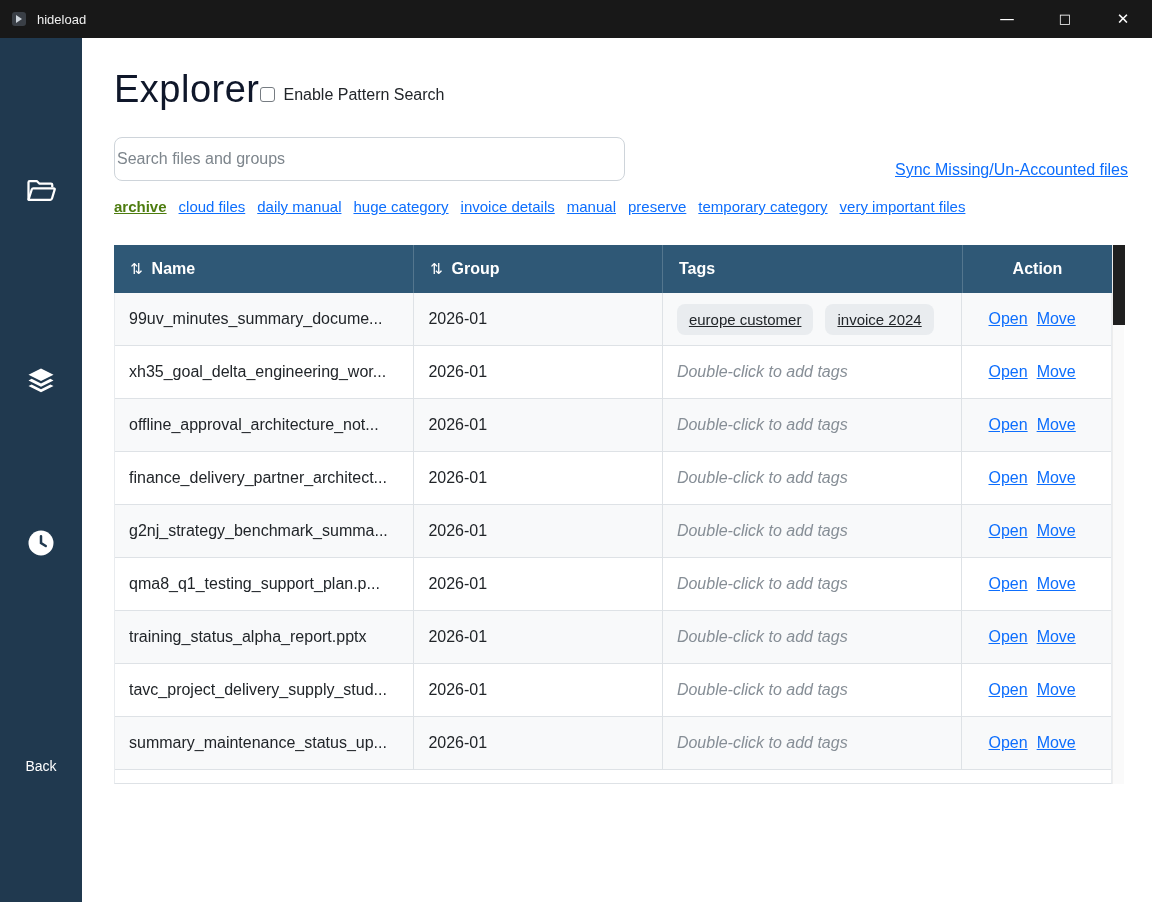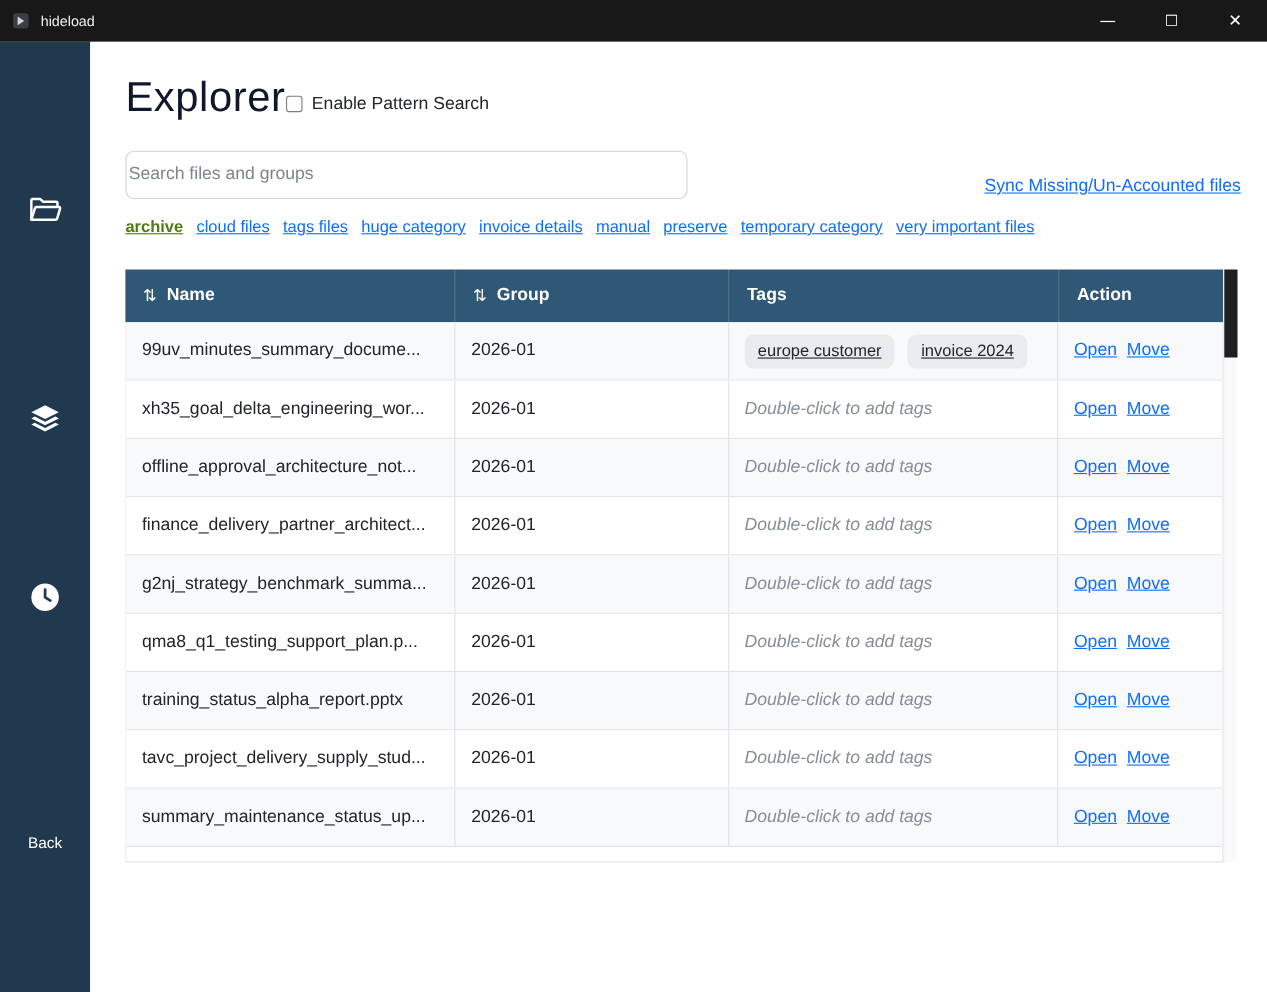--- a/index.html
+++ b/index.html
@@ -85,21 +85,21 @@
   .hcell {
     display: flex; align-items: center; padding: 0 16px; font-size: 16px; font-weight: 700;
     border-right: 1px solid rgba(255,255,255,0.18);
   }
   .hcell:last-child { border-right: none; }
   .sort-icon { margin-right: 9px; font-size: 15px; font-weight: 400; cursor: pointer; font-family: "DejaVu Sans", sans-serif; }
 
   .col-name   { width: 300px; }
   .col-group  { width: 249px; }
   .col-tags   { width: 300px; }
-  .col-action { width: 149px; }
+  .col-action { width: 149px; justify-content: center; }
 
   .tbody { border-left: 1px solid #e9ecef; border-right: 1px solid #e9ecef; }
   .trow { display: flex; height: 53px; border-bottom: 1px solid #dee2e6; background: #fff; }
   .trow.stripe { background: #f8f9fa; }
   .cell {
     display: flex; align-items: center; padding: 0 14px; font-size: 16px; color: #212529;
     border-right: 1px solid #dee2e6; overflow: hidden; white-space: nowrap;
   }
   .cell:last-child { border-right: none; }
   .tag {
@@ -182,21 +182,21 @@
       </div>
 
       <div class="search-row">
         <input class="search-input" type="text" placeholder="Search files and groups" style="">
         <a class="sync-link" href="#">Sync Missing/Un-Accounted files</a>
       </div>
 
       <div class="categories" id="categories">
           <a href="#" class="cat-link active">archive</a>
           <a href="#" class="cat-link">cloud files</a>
-          <a href="#" class="cat-link">tags files</a>
+          <a href="#" class="cat-link">daily manual</a>
           <a href="#" class="cat-link">huge category</a>
           <a href="#" class="cat-link">invoice details</a>
           <a href="#" class="cat-link">manual</a>
           <a href="#" class="cat-link">preserve</a>
           <a href="#" class="cat-link">temporary category</a>
           <a href="#" class="cat-link">very important files</a>
         </div>
 
       <div class="table-wrap">
         <div class="table-inner">

